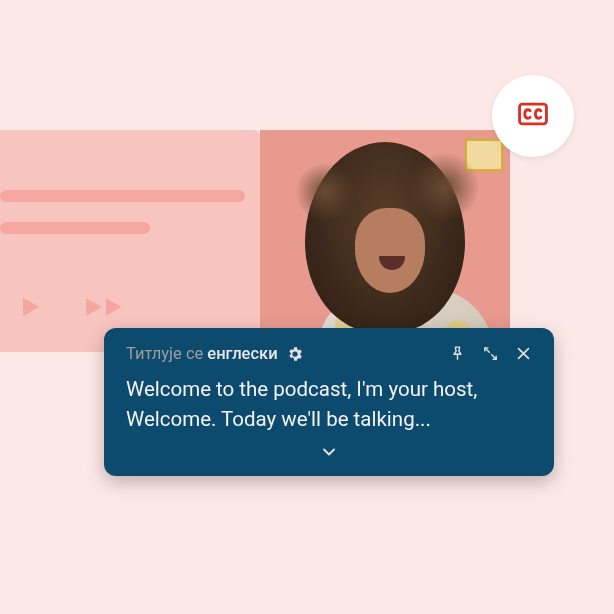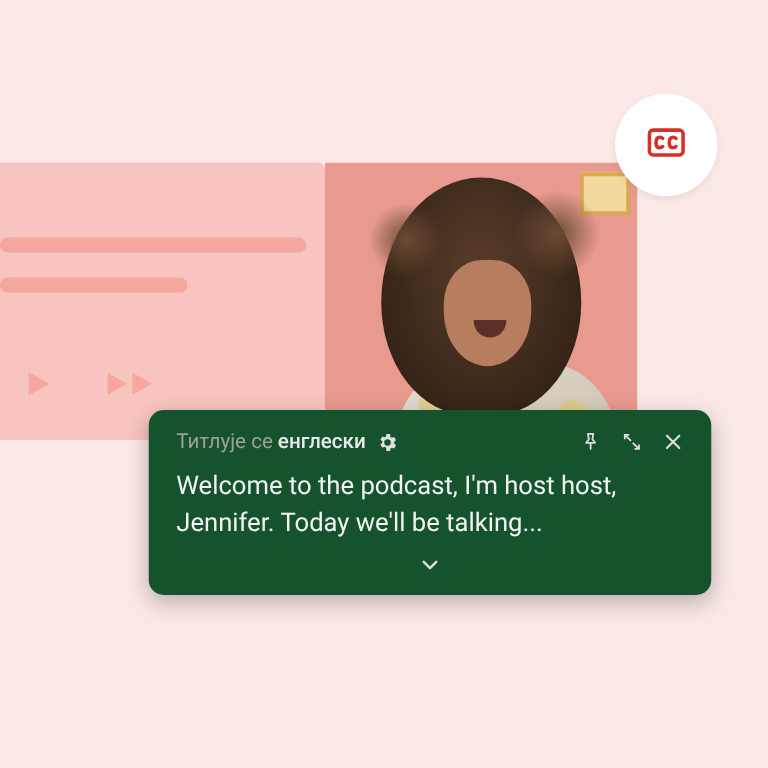--- a/index.html
+++ b/index.html
@@ -127,27 +127,26 @@
     width: 40px;
     height: 34px;
     border: 3px solid #d9a94d;
     background: #f2d9a0;
   }
   .caption-panel {
     position: absolute;
     top: 328px;
     left: 104px;
     width: 450px;
-    background: #14532d;
+    background: #0c4a6e;
     color: #fff;
     border-radius: 12px;
     padding: 16px 22px 8px 22px;
     z-index: 3;
     box-shadow: 0 6px 18px rgba(0,0,0,0.25);
-    margin-left: 15px;
   }
   .caption-header {
     display: flex;
     align-items: center;
     font-size: 16.5px;
     margin-bottom: 12px;
   }
   .caption-header .lang { color: #9e9e9e; }
   .caption-header .lang-bold { color: #eaeaea; font-weight: 500; margin-left: 4px; text-align: right; }
   .caption-header .gear { margin-left: 8px; display: flex; }
@@ -234,21 +233,21 @@
           <path d="M20 20l-7-7"></path>
       </svg>
     </span>
     <span class="hicon">
       <svg width="17" height="17" viewBox="0 0 24 24" fill="none" stroke="#e0e0e0" stroke-width="2.4" stroke-linecap="round">
         <path d="M5 5l14 14"></path>
           <path d="M19 5L5 19"></path>
       </svg>
     </span>
   </div>
-  <div class="caption-body">Welcome to the podcast, I'm host host, Jennifer. Today we'll be talking...</div>
+  <div class="caption-body">Welcome to the podcast, I'm your host, Welcome. Today we'll be talking...</div>
   <div class="caption-expand">
     <span>
       <svg width="20" height="20" viewBox="0 0 24 24" fill="none" stroke="#e0e0e0" stroke-width="2.4" stroke-linecap="round" stroke-linejoin="round">
         <path d="M6 9l6 6 6-6"></path>
       </svg>
     </span>
   </div>
 </div>
 
 </body></html>

